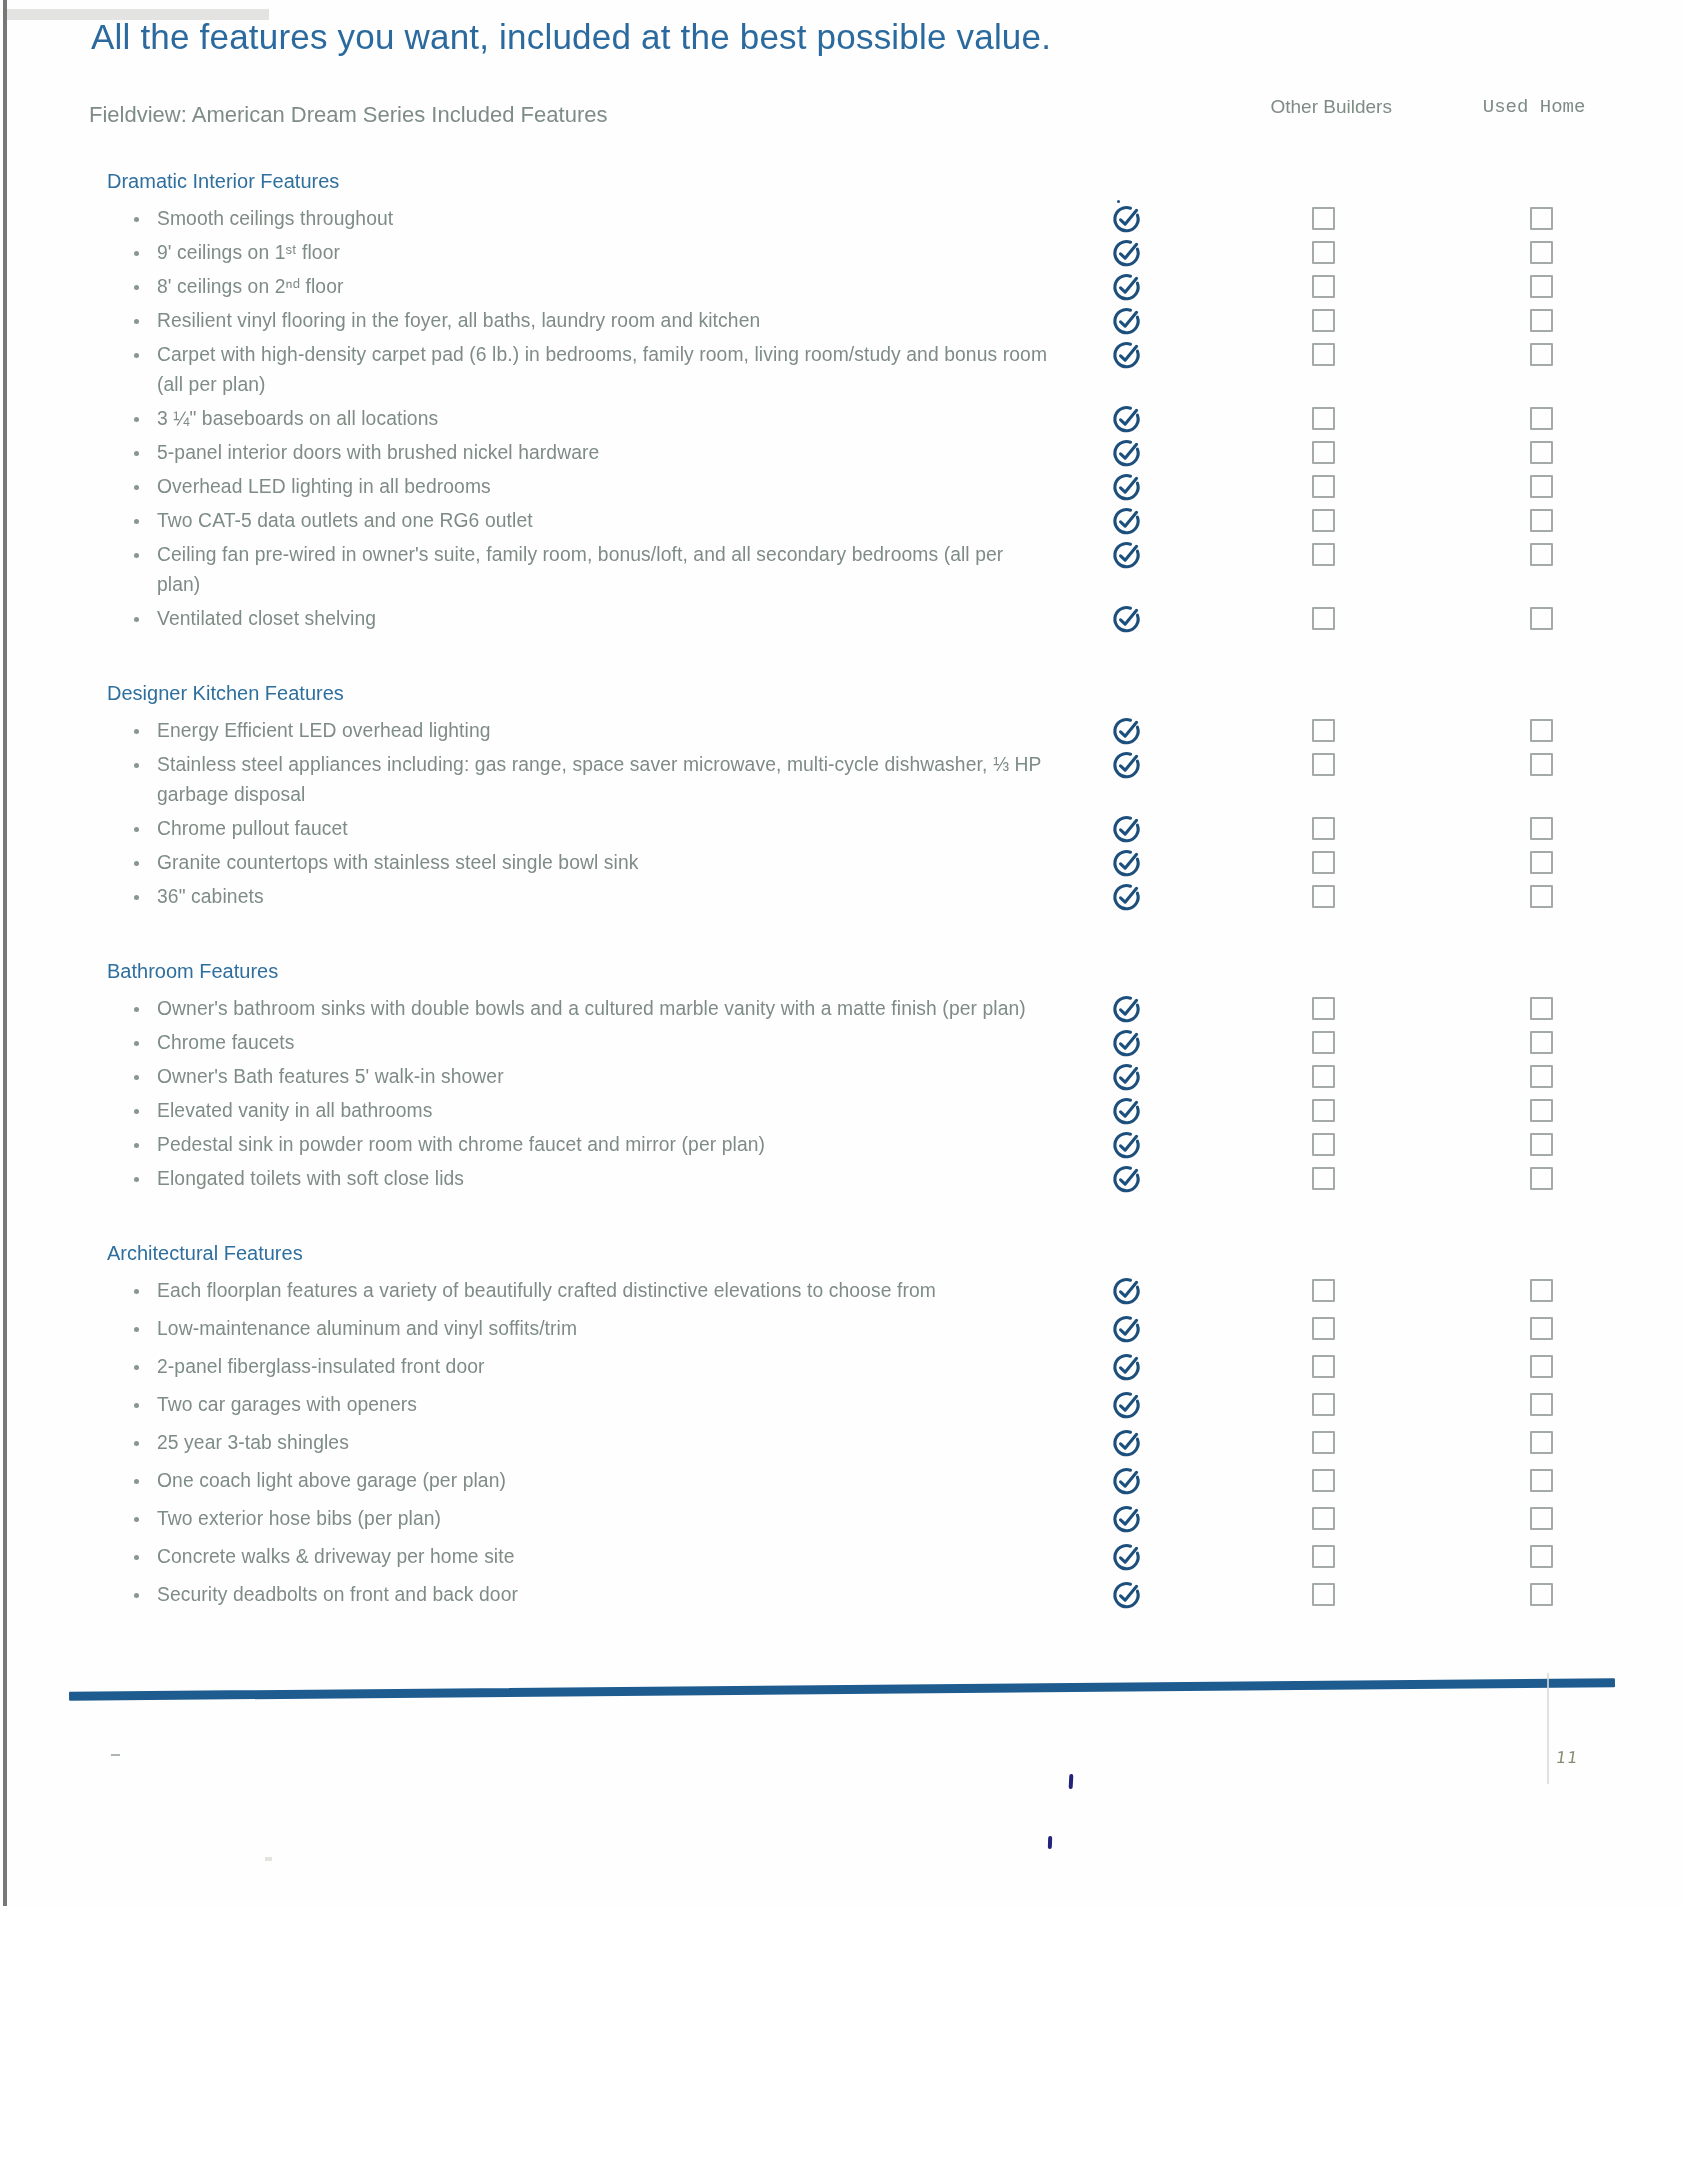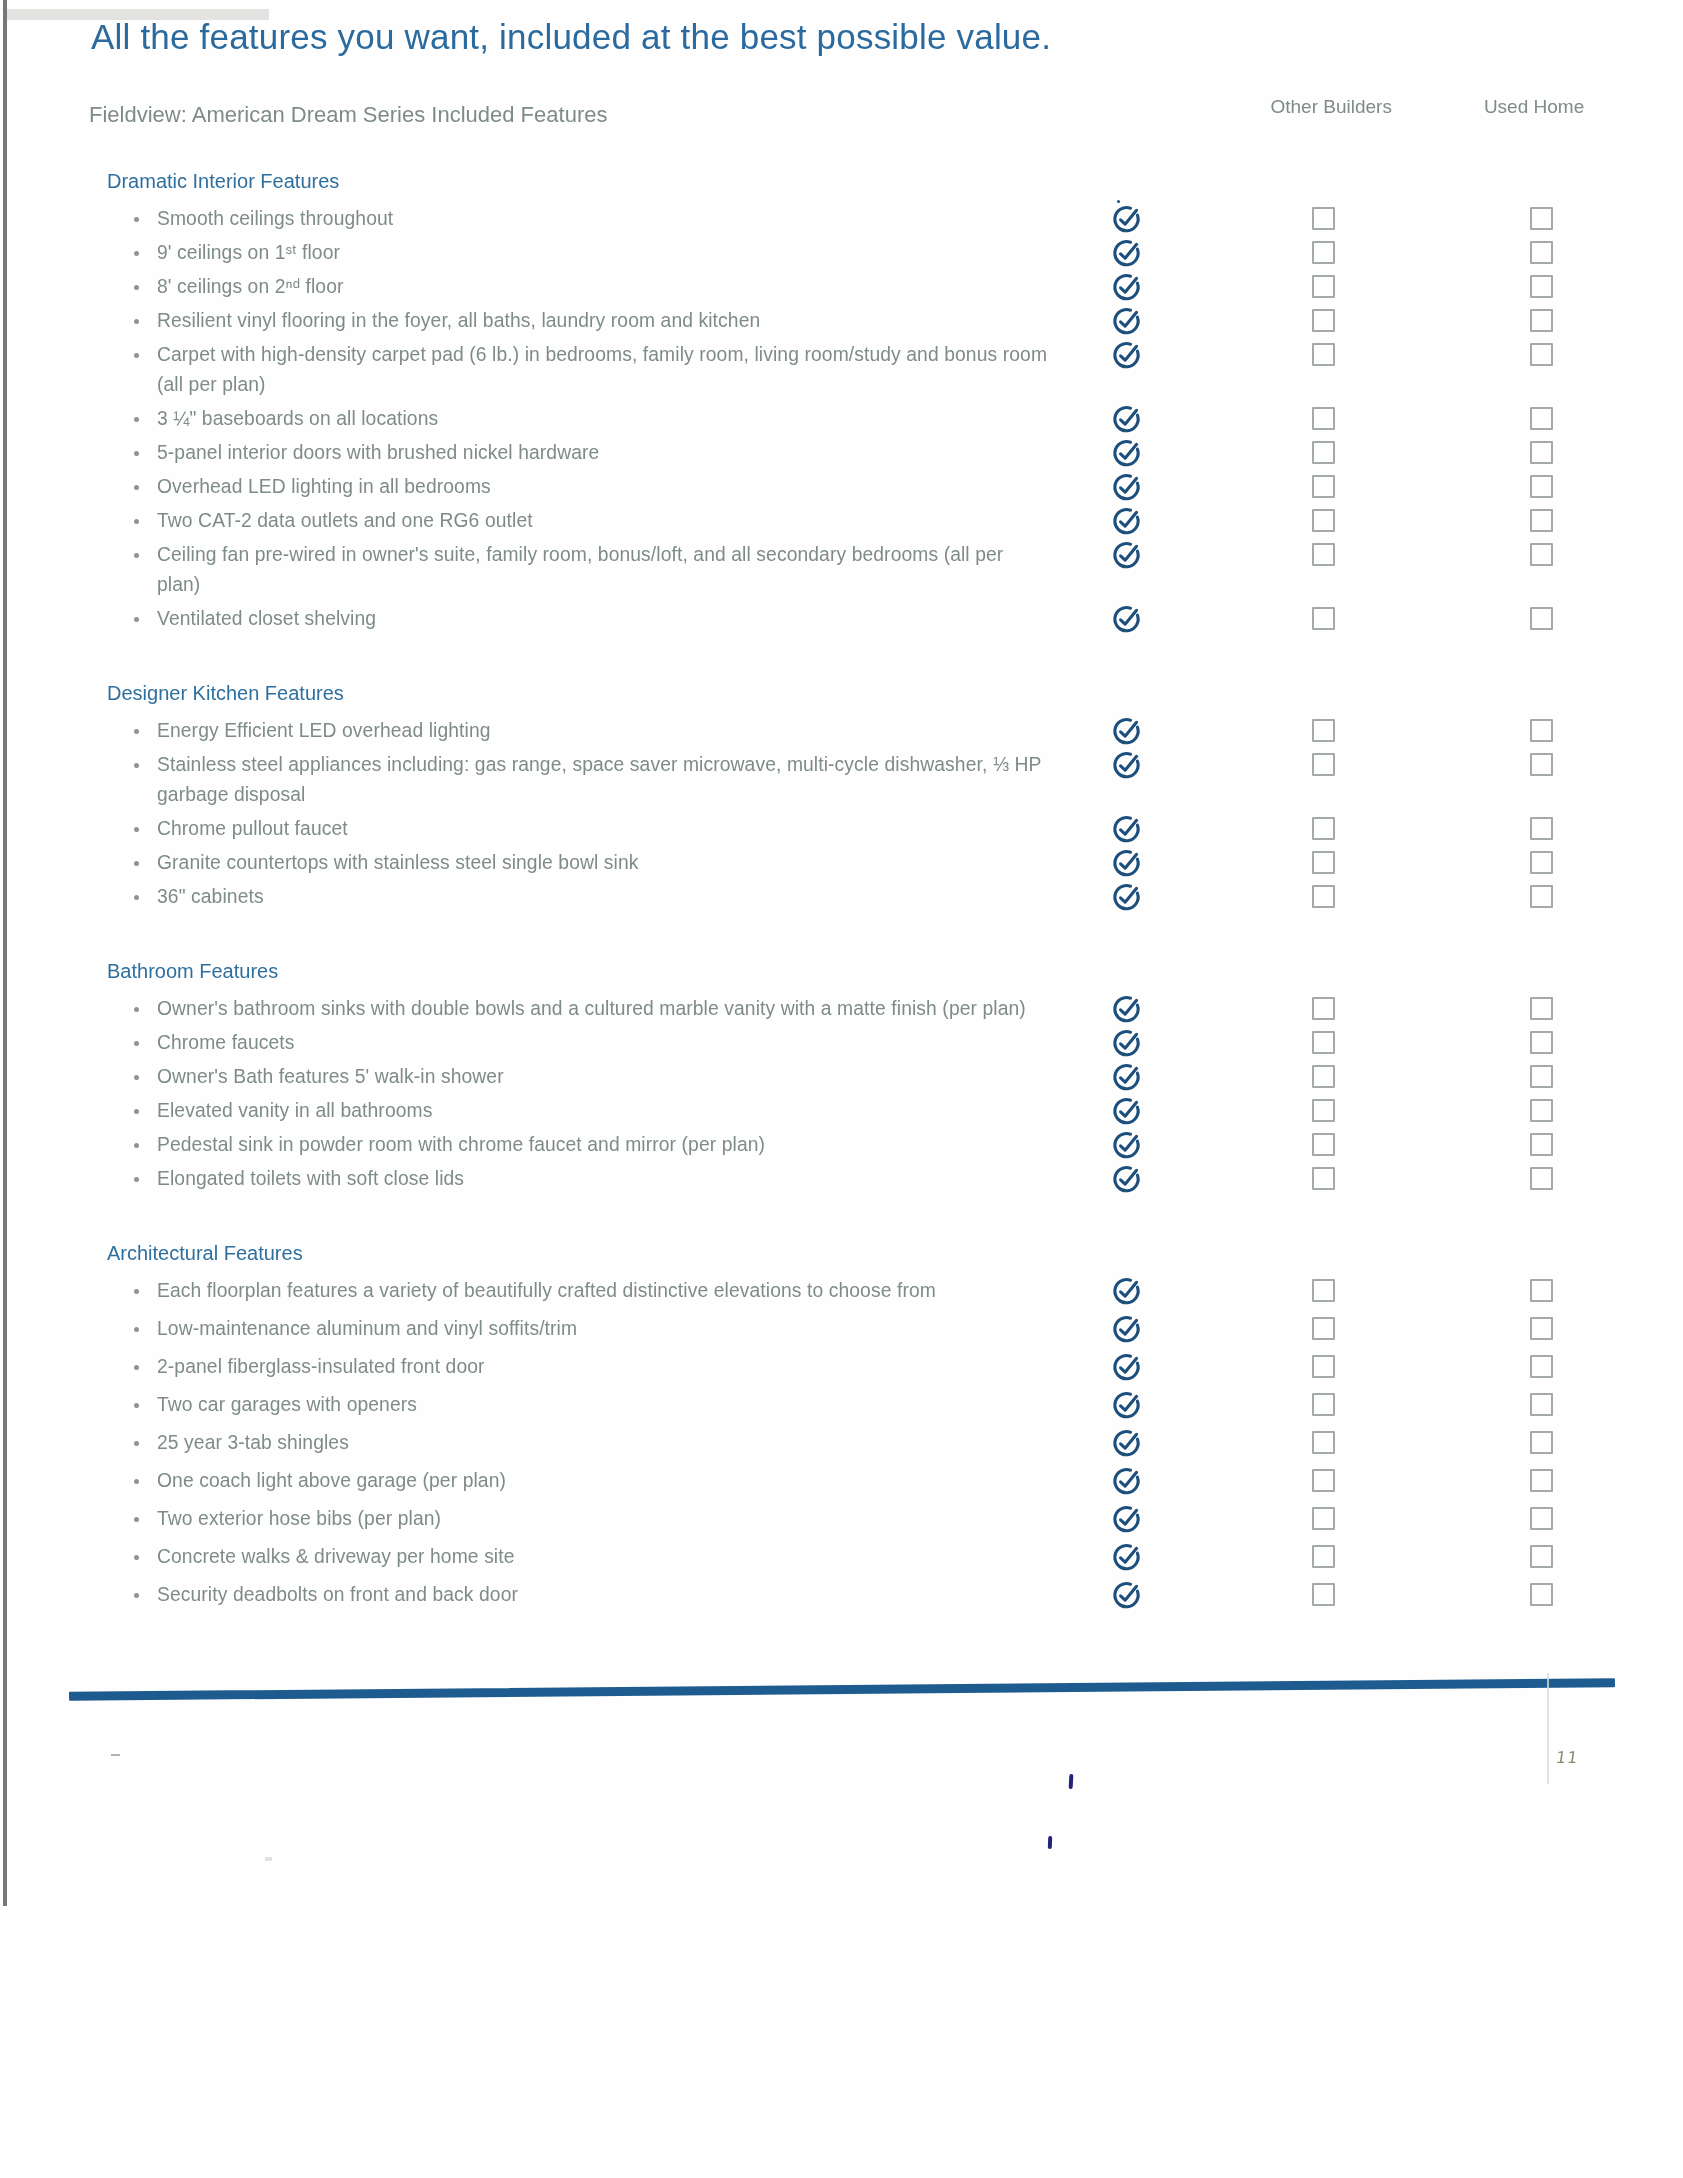--- a/index.html
+++ b/index.html
@@ -19,21 +19,21 @@
   .page-title{
     margin:14px 0 0 2px;
     font-size:35px;font-weight:500;letter-spacing:0.2px;
     color:#2a6a9e;line-height:46px;
   }
   .table-head{display:flex;align-items:flex-start;margin-top:34px;line-height:26px;}
   .th-spacer{width:1124px;}
   .subtitle{margin-top:8px;font-size:22px;color:#7e8c86;}
   .colhead{font-size:19px;color:#7e8c86;text-align:center;}
   .col-other{width:238px;}
-  .col-used{width:183px;padding-right:15px;box-sizing:border-box;}
+  .col-used{width:183px;padding-right:15px;box-sizing:border-box;font-family:Liberation Mono, monospace;}
   .section{margin-top:46px;}
   .section.sec-0{margin-top:40px;}
   .sec-title{
     margin:0 0 0 18px;font-size:20px;font-weight:400;
     color:#2e6f9e;line-height:26px;
   }
   .items{margin-top:10px;}
   .row{display:flex;align-items:flex-start;margin-bottom:4px;gap:8px;}
   .sec-3 .row{margin-bottom:8px;}
   .cell-text{width:985px;display:flex;align-items:flex-start;box-sizing:border-box;}
@@ -235,21 +235,21 @@
       <span class="cb"></span>
     </div>
     <div class="cell-cb2">
       <span class="cb"></span>
     </div>
   </div>
 
   <div class="row">
     <div class="cell-text">
       <span class="bullet"></span>
-      <span class="ftext">Two CAT-2 data outlets and one RG6 outlet</span>
+      <span class="ftext">Two CAT-5 data outlets and one RG6 outlet</span>
     </div>
     <div class="cell-icon">
       <svg viewBox="0 0 24 24" width="31" height="31" aria-hidden="true">
         <path d="M20.46 9.42 A 9 9 0 1 1 15.08 4.04" fill="none" stroke="#1c4f7c" stroke-width="2.4" stroke-linecap="round"></path>
         <path d="M7.4 13.1 L10.9 16.4 L19.8 5.7" fill="none" stroke="#1c4f7c" stroke-width="2.4" stroke-linecap="round" stroke-linejoin="round"></path>
       </svg>
     </div>
     <div class="cell-cb">
       <span class="cb"></span>
     </div>

